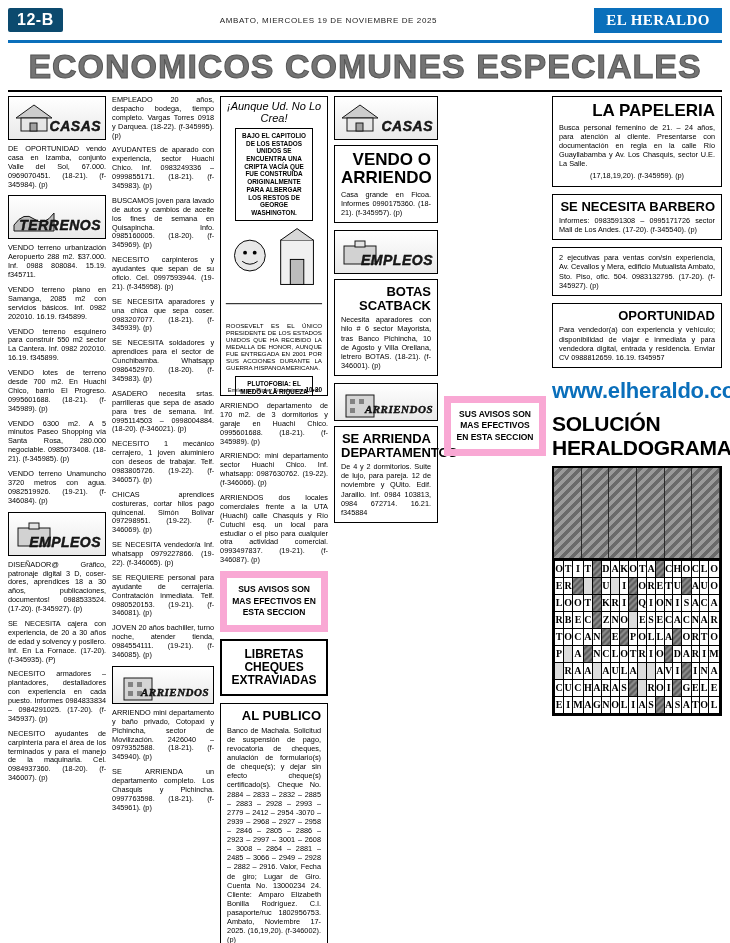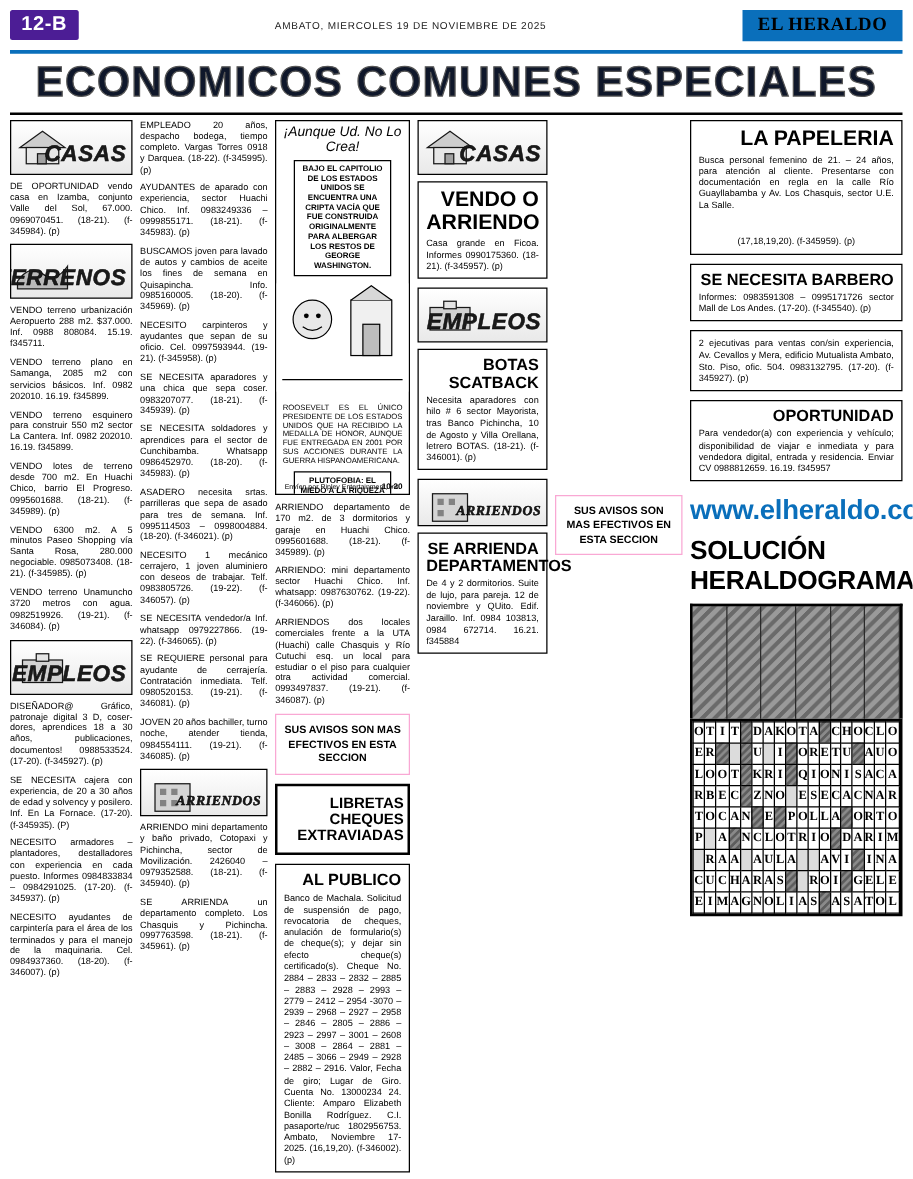--- a/index.html
+++ b/index.html
@@ -19,52 +19,52 @@
   }
   
   .topbar {
     position: relative;
     height: 40px;
     display: flex;
     align-items: center;
     padding: 0 8px;
   }
   .folio {
-    background: #4c1d95;
+    background: #0c4a6e;
     color: #fff;
     font-weight: bold;
     font-size: 16px;
     padding: 3px 9px;
     letter-spacing: .5px;
     border-radius: 2px;
   }
   .dateline {
     flex: 1;
     text-align: center;
     font-size: 8px;
     letter-spacing: .6px;
     color: #222;
   }
   .masthead {
     background: #0a6fbb;
-    color: #000000;
+    color: #ffffff;
     font-weight: bold;
     font-size: 15px;
     letter-spacing: .5px;
     padding: 4px 12px;
     font-family: "Liberation Serif", serif;
   }
   .rule-blue { height: 3px; background:#0a6fbb; margin: 0 8px; }
   .bigtitle {
     text-align: center;
     font-family: "Liberation Sans", sans-serif;
     font-weight: bold;
     font-size: 34px;
     letter-spacing: 1px;
-    color: #0f172a;
+    color: #737373;
     -webkit-text-stroke: 1px #555;
     padding: 4px 0 2px;
     text-transform: uppercase;
   }
   .rule-thin { height:2px; background:#000; margin: 2px 8px 4px; }
 
   
   .cols {
     display: flex;
     gap: 6px;
@@ -98,21 +98,21 @@
   }
   .badge .art {
     position: absolute; left: 3px; top: 3px;
     width: 44px; height: 36px;
     opacity: .9;
   }
   .badge .word {
     position: absolute;
     right: 4px; bottom: 5px;
     font-weight: bold;
-    font-size: 18px;
+    font-size: 14px;
     letter-spacing: .5px;
     color: #1a1a1a;
     font-style: italic;
     -webkit-text-stroke: .4px #000;
   }
   .badge.small { height: 38px; font-family: Liberation Serif, serif; }
   .badge.small .word { font-size: 11px; }
 
   
   .box {
@@ -125,32 +125,32 @@
     text-align: right;
     font-size: 13px;
     font-weight: bold;
     line-height: 1.05;
   }
   .box h4.big { font-size: 17px; }
   .box p { margin: 0; font-size: 7.3px; line-height: 1.25; text-align: justify; }
   .center { text-align: center !important; }
 
   .avisos {
-    border: 1px solid #f9a8d4;
+    border: 7px solid #f9a8d4;
     text-align: center;
     font-weight: bold;
     font-size: 8.5px;
     line-height: 1.35;
     padding: 6px 4px;
     margin-bottom: 7px;
   }
 
   .libretas {
     border: 2px solid #000;
-    text-align: right;
+    text-align: center;
     font-weight: bold;
     font-size: 12px;
     line-height: 1.1;
     padding: 7px 3px;
     margin-bottom: 7px;
   }
 
   .cartoon {
     border: 1px solid #000;
     height: 300px;
@@ -294,20 +294,21 @@
 
     <div class="col c2">
       <div class="ad">EMPLEADO 20 años, despacho bodega, tiempo completo. Vargas Torres 0918 y Darquea. (18-22). (f-345995). (p)</div>
       <div class="ad">AYUDANTES de aparado con experiencia, sector Huachi Chico. Inf. 0983249336 – 0999855171. (18-21). (f-345983). (p)</div>
       <div class="ad">BUSCAMOS joven para lavado de autos y cambios de aceite los fines de semana en Quisapincha. Info. 0985160005. (18-20). (f-345969). (p)</div>
       <div class="ad">NECESITO carpinteros y ayudantes que sepan de su oficio. Cel. 0997593944. (19-21). (f-345958). (p)</div>
       <div class="ad">SE NECESITA aparadores y una chica que sepa coser. 0983207077. (18-21). (f-345939). (p)</div>
       <div class="ad">SE NECESITA soldadores y aprendices para el sector de Cunchibamba. Whatsapp 0986452970. (18-20). (f-345983). (p)</div>
       <div class="ad">ASADERO necesita srtas. parrilleras que sepa de asado para tres de semana. Inf. 0995114503 – 0998004884. (18-20). (f-346021). (p)</div>
       <div class="ad">NECESITO 1 mecánico cerrajero, 1 joven aluminiero con deseos de trabajar. Telf. 0983805726. (19-22). (f-346057). (p)</div>
+      <div class="ad">CHICAS aprendices costureras, cortar hilos pago quincenal. Simón Bolívar 097298951. (19-22). (f-346069). (p)</div>
       <div class="ad">SE NECESITA vendedor/a Inf. whatsapp 0979227866. (19-22). (f-346065). (p)</div>
       <div class="ad">SE REQUIERE personal para ayudante de cerrajería. Contratación inmediata. Telf. 0980520153. (19-21). (f-346081). (p)</div>
       <div class="ad">JOVEN 20 años bachiller, turno noche, atender tienda, 0984554111. (19-21). (f-346085). (p)</div>
 
       <div class="badge small">
         <svg class="art" viewBox="0 0 44 36">
           <rect x="8" y="8" width="28" height="22" fill="#d2d2d2" stroke="#000"></rect>
           <rect x="12" y="12" width="5" height="5" fill="#777"></rect>
           <rect x="21" y="12" width="5" height="5" fill="#777"></rect>
           <rect x="12" y="21" width="5" height="5" fill="#777"></rect>
@@ -399,21 +400,21 @@
 
     <div class="col c5">
       <div style="height:300px"></div>
       <div class="avisos">SUS AVISOS SON MAS EFECTIVOS EN ESTA SECCION</div>
     </div>
 
     <div class="col c6">
       <div class="box">
         <h4 class="big">LA PAPELERIA</h4>
         <p>Busca personal femenino de 21. – 24 años, para atención al cliente. Presentarse con documentación en regla en la calle Río Guayllabamba y Av. Los Chasquis, sector U.E. La Salle.</p>
-        <p class="center" style="margin-top:20px">(17,18,19,20). (f-345959). (p)</p>
+        <p class="center" style="margin-top:3px">(17,18,19,20). (f-345959). (p)</p>
       </div>
 
       <div class="box">
         <h4>SE NECESITA BARBERO</h4>
         <p>Informes: 0983591308 – 0995171726 sector Mall de Los Andes. (17-20). (f-345540). (p)</p>
       </div>
 
       <div class="box">
         <p>2 ejecutivas para ventas con/sin experiencia, Av. Cevallos y Mera, edificio Mutualista Ambato, Sto. Piso, ofic. 504. 0983132795. (17-20). (f-345927). (p)</p>
       </div>

